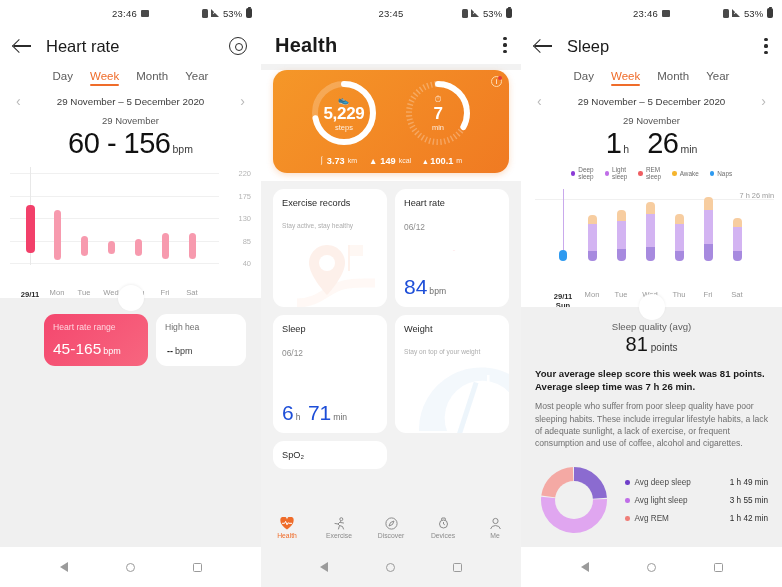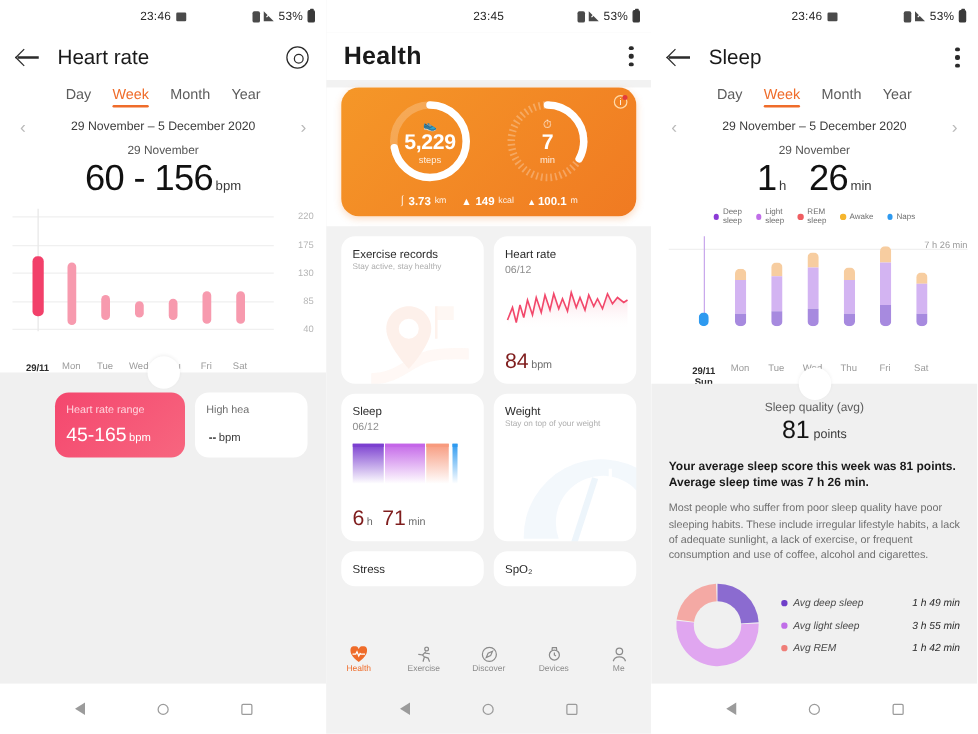--- a/index.html
+++ b/index.html
@@ -98,25 +98,25 @@
   .ring .sm { font-size:7.5px; opacity:.85; margin-top:-1px;}
   .ring .gl { font-size:9px; opacity:.8; margin-bottom:-1px;}
   .herostats { position:absolute; bottom:7px; left:0; right:0; display:flex; justify-content:center; gap:12px; color:#fff; font-size:8.4px; align-items:center;}
   .herostats .st { display:flex; align-items:center; gap:3px;}
   .herostats .st b { font-weight:600; font-size:9.2px;}
   .herostats .st span.u { font-size:7px; opacity:.9;}
   .info-badge { position:absolute; right:7px; top:6px; width:11px;height:11px;border:1.3px solid #ffd9a8;border-radius:50%;color:#fff;font-size:7.5px;display:flex;align-items:center;justify-content:center;}
   .info-badge::after{content:"";position:absolute;right:-1px;top:-1px;width:4px;height:4px;background:#e23b3b;border-radius:50%;}
 
   .grid2 { display:grid; grid-template-columns:1fr 1fr; gap:8px; padding:8px 12px 0; }
-  .hcard { background:#fff; border-radius:11px; padding:9px 9px 8px; position:relative; overflow:hidden; }
+  .hcard { background:#fff; border-radius:11px; padding:9px 9px 8px; position:relative; overflow:hidden;gap:12px; }
   .hcard .t { font-size:9.2px; color:#2a2a2a;}
   .hcard .s { font-size:6.6px; color:#aeaeae; margin-top:2px;}
   .hcard .d { font-size:8.4px; color:#8d8d8d; margin-top:2px;}
-  .hcard .big { font-size:17px; color:#7f1d1d;}
+  .hcard .big { font-size:21px; color:#1d4ed8;}
   .hcard .unit { font-size:8.6px; color:#6d6d6d; margin-left:2px;}
   .hcard.tall { height:118px; display:flex; flex-direction:column;}
   .hcard.short { height:28px; }
   .pin { position:absolute; right:8px; bottom:-4px; opacity:.16;}
   .gauge { position:absolute; right:-10px; bottom:-6px; opacity:.25;}
 
   .bottomnav { position:absolute; bottom:40px; left:0; right:0; height:38px;
                background:#f2f2f2; display:flex; align-items:center;}
   .navitem { flex:1; display:flex; flex-direction:column; align-items:center; gap:2px; cursor:pointer;}
   .navitem .lb { font-size:6.8px; color:#8b8b8b;}
@@ -136,21 +136,21 @@
 
   .qtitle { text-align:center; font-size:9.6px; color:#5c5c5c; margin-top:14px;}
   .qval { text-align:center; margin-top:1px;}
   .qval .n { font-size:20px; color:#141414;}
   .qval .u { font-size:10px; color:#3a3a3a; margin-left:3px;}
   .summary { padding:11px 14px 0; font-size:9.6px; color:#1a1a1a; line-height:1.38; font-weight:600;}
   .advice { padding:7px 14px 0; font-size:8.6px; color:#6f6f6f; line-height:1.42;}
 
   .donutsec { display:flex; align-items:center; padding:12px 14px 0; gap:12px;}
   .dlegend { flex:1; display:flex; flex-direction:column; gap:9px;}
-  .dlrow { display:flex; align-items:center; font-size:8.2px; color:#4a4a4a;font-style:italic;}
+  .dlrow { display:flex; align-items:center; font-size:8.2px; color:#4a4a4a;}
   .dlrow .dot { width:4.5px;height:4.5px;border-radius:50%; margin-right:5px;}
   .dlrow .nm { flex:1; }
   .dlrow .vl { color:#2a2a2a; }
 
   
   .androidnav { position:absolute; bottom:0; left:0; right:0; height:40px;
                 display:flex; align-items:center; justify-content:center; gap:58px; background:#fff;}
   .androidnav.grey { background:#f2f2f2; }
   .nav-back { width:0;height:0;border-right:8px solid #9b9b9b;border-top:5px solid transparent;border-bottom:5px solid transparent;}
   .nav-home { width:9px;height:9px;border:1.4px solid #9b9b9b;border-radius:50%;}
@@ -395,23 +395,20 @@
         <div class="t">Weight</div>
         <div class="s">Stay on top of your weight</div>
         <svg class="gauge" width="110" height="86" viewBox="0 0 110 86">
           <path d="M10 78 A62 62 0 0 1 108 26 L108 52 A36 36 0 0 0 38 78 Z" fill="#cfe2f4"></path>
           <rect x="56" y="28" width="5" height="56" transform="rotate(18 58 56)" fill="#b9d6ee"></rect>
           <rect x="78" y="22" width="2.5" height="13" fill="#fff"></rect>
         </svg>
       </div>
 
       <div class="hcard short">
-        <div class="t">Stress</div>
-      </div>
-      <div class="hcard short">
         <div class="t">SpO₂</div>
       </div>
     </div>
 
     <div class="bottomnav">
       <div class="navitem active">
         <svg width="14" height="13" viewBox="0 0 14 13">
           <path d="M7 12.5 C1 8.5 .4 5 .4 3.6 A3.2 3.2 0 0 1 7 2.4 A3.2 3.2 0 0 1 13.6 3.6 C13.6 5 13 8.5 7 12.5Z" fill="#ef6c2a"></path>
           <path d="M2 6.3h2.6l1-1.9 1.4 3.4 1.1-2.1 .8 .6H12" stroke="#fff" stroke-width="1" fill="none"></path>
         </svg>

